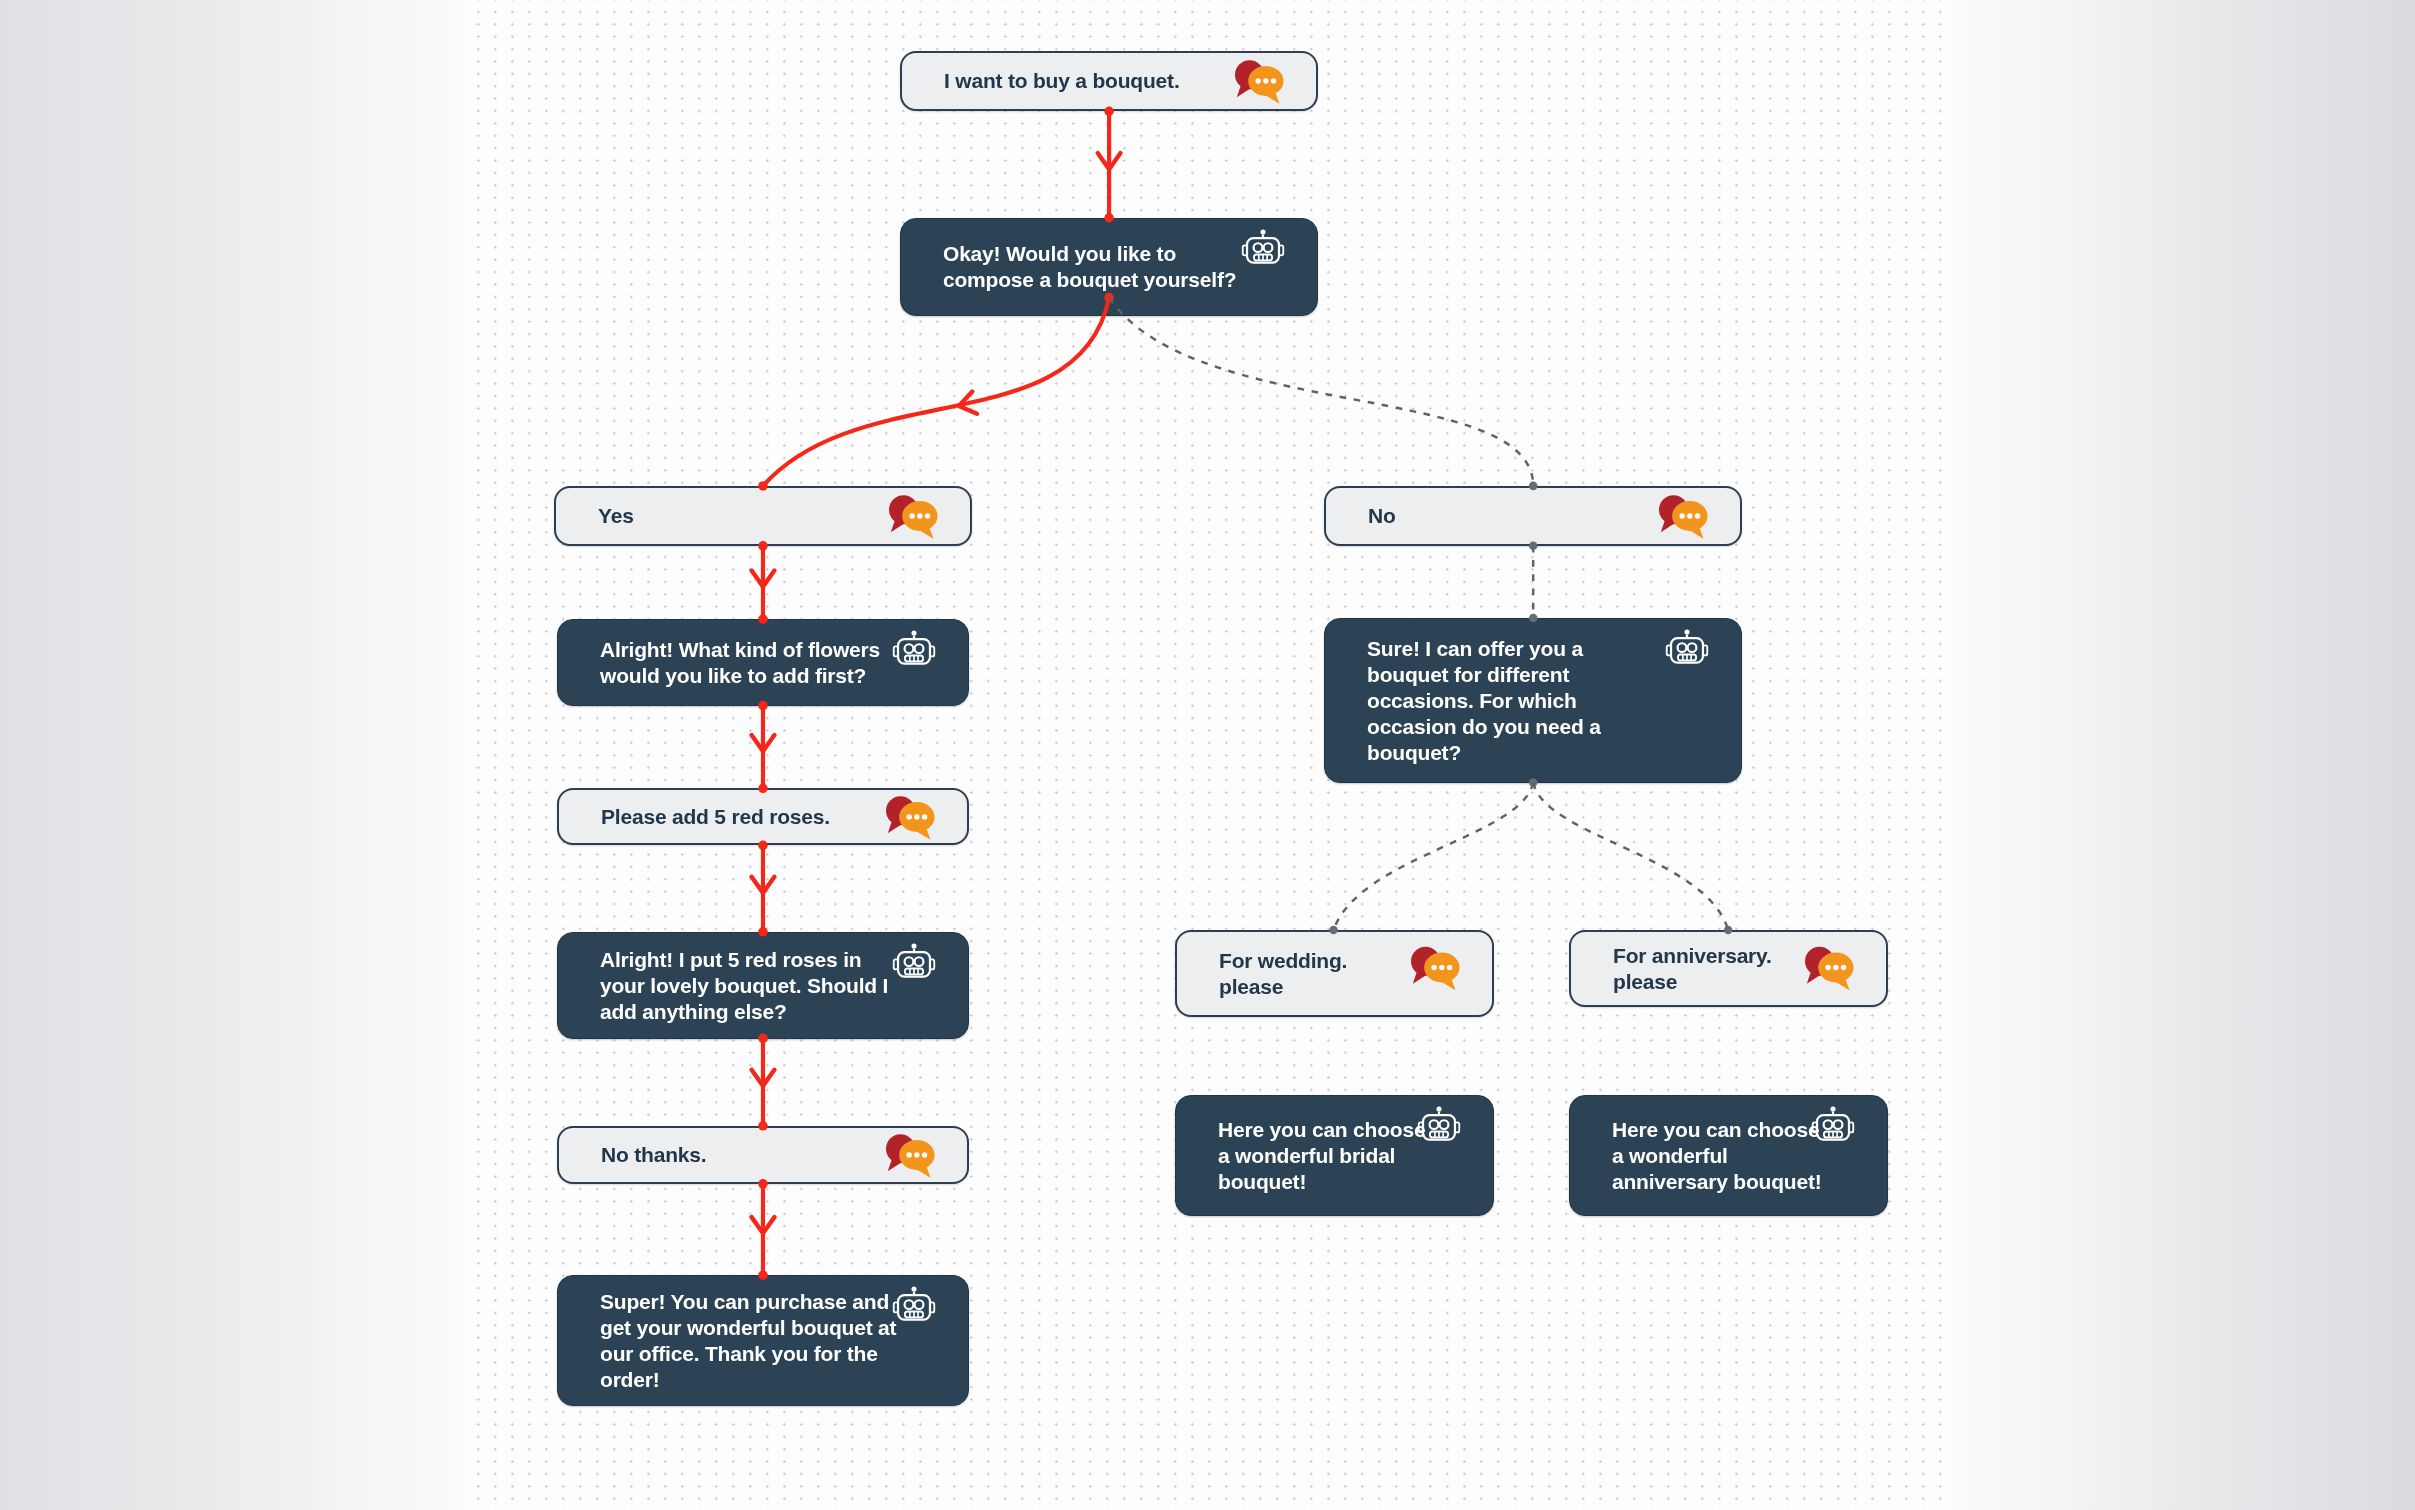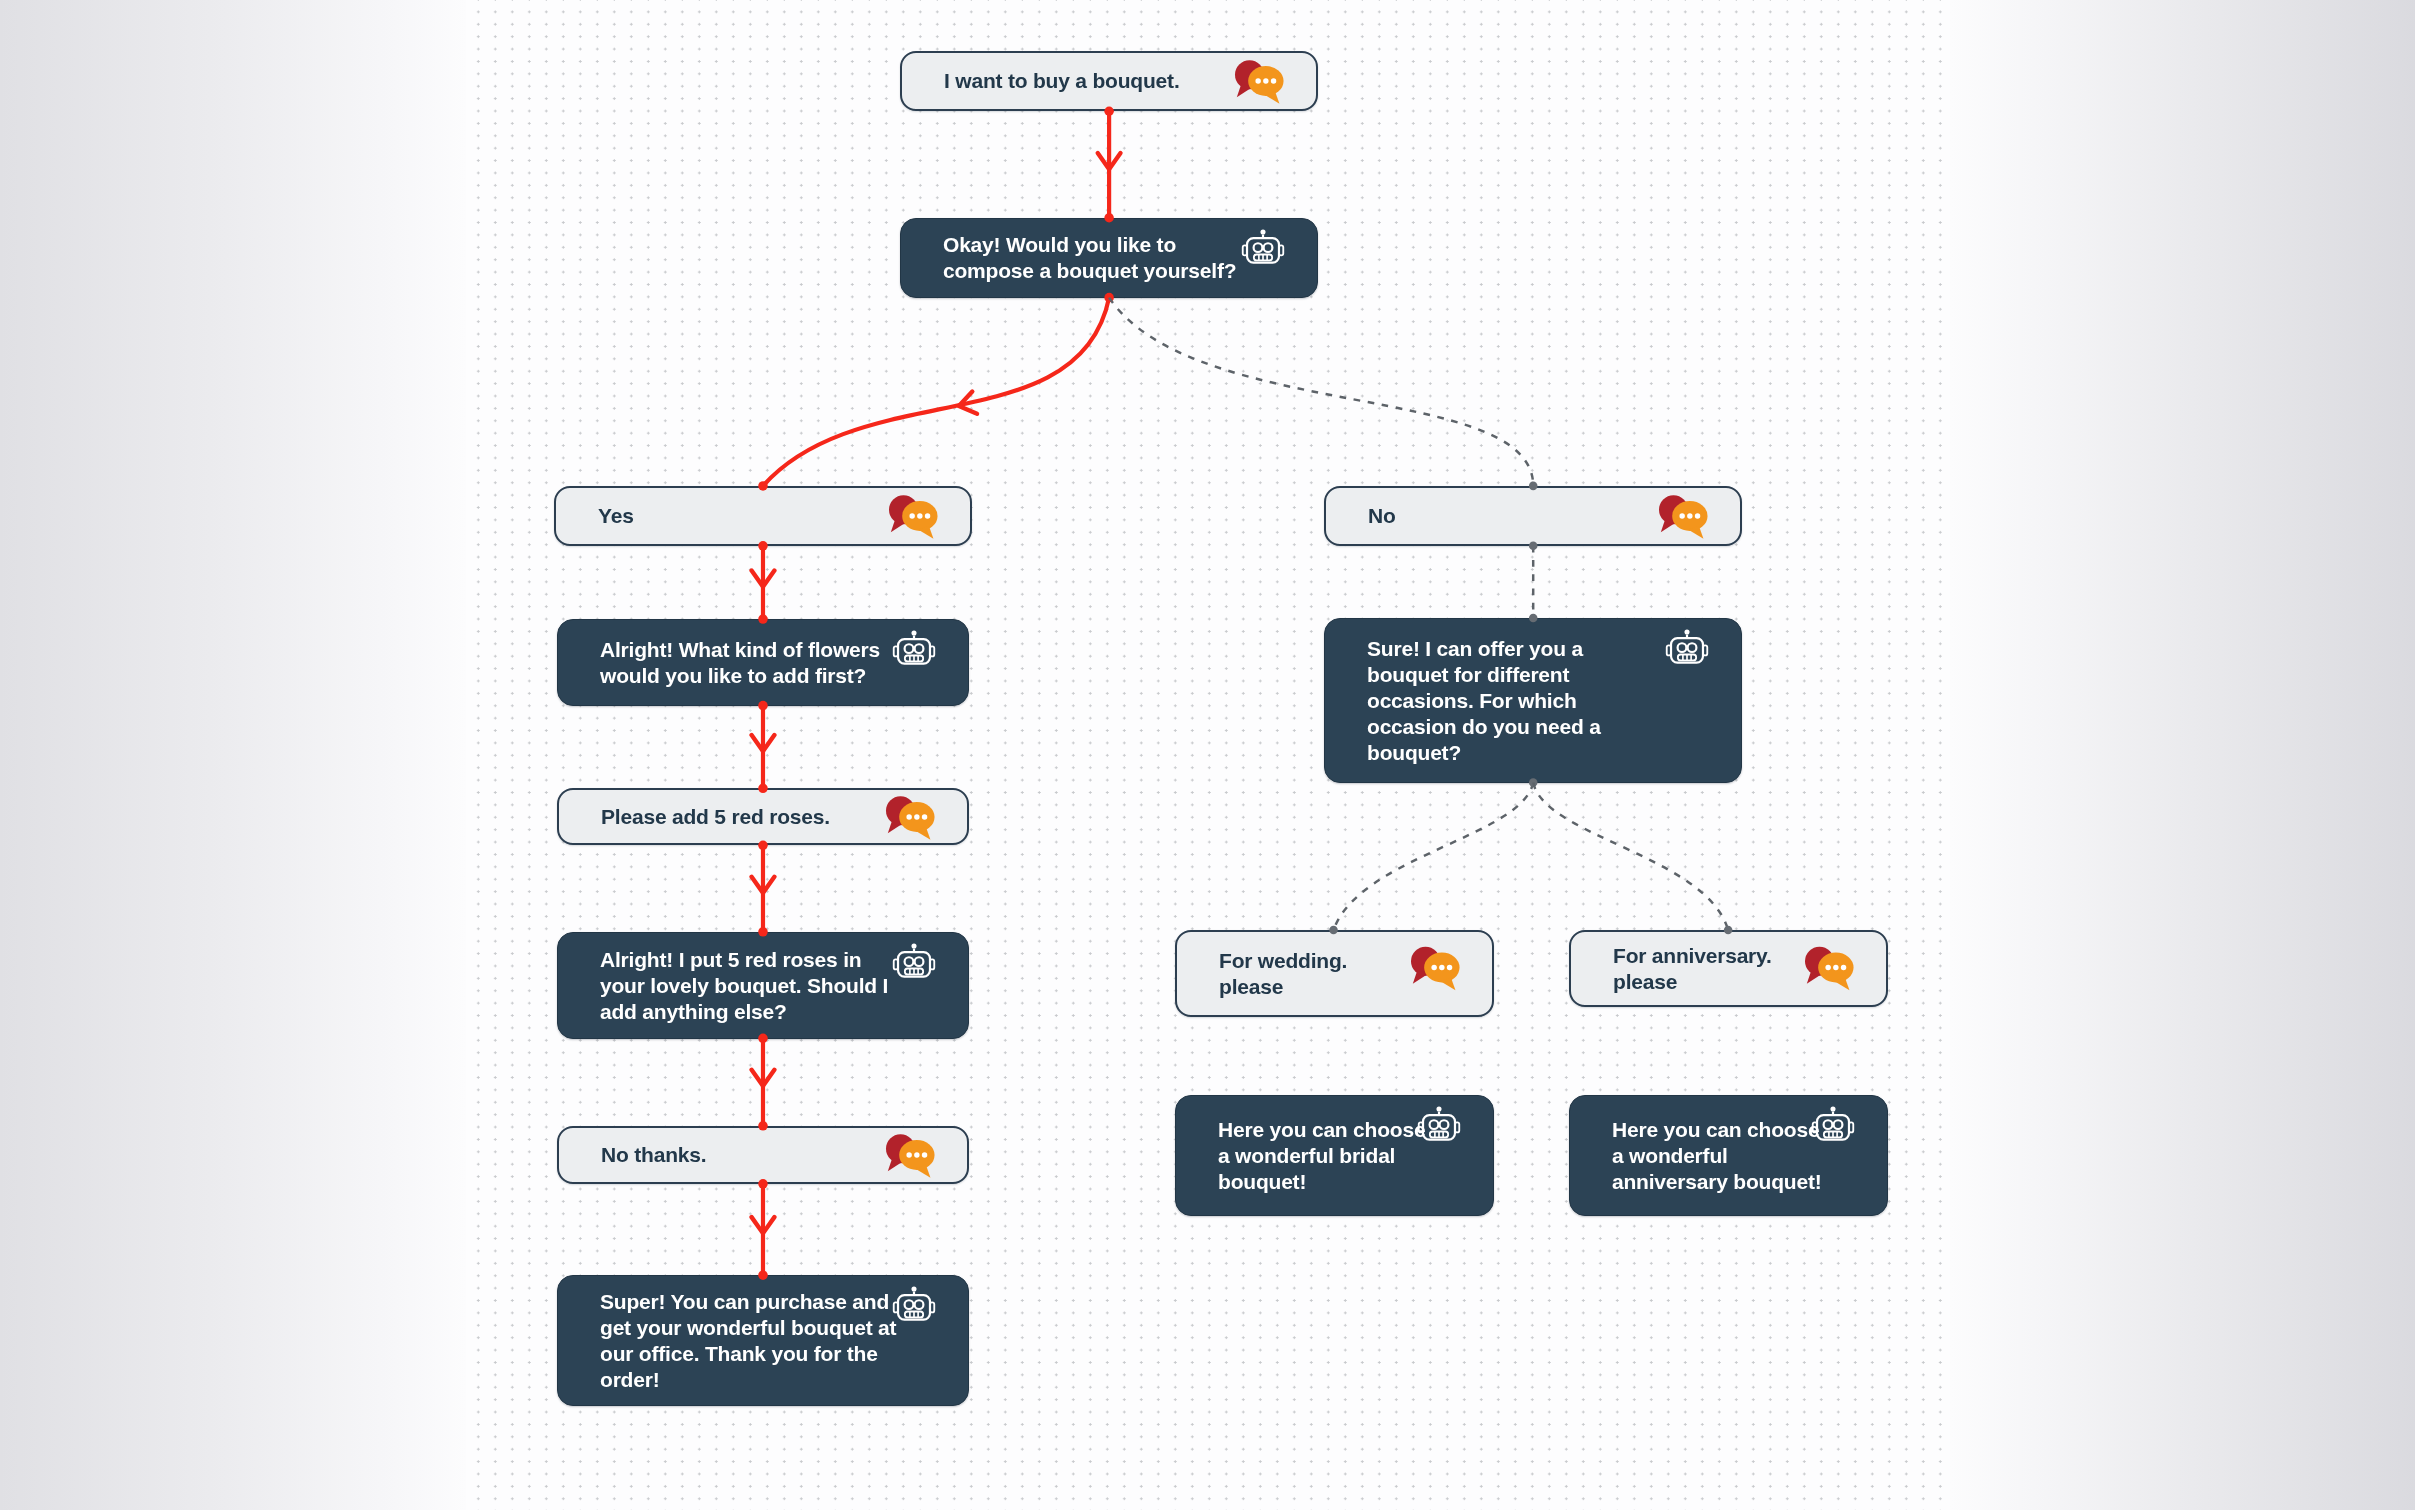--- a/index.html
+++ b/index.html
@@ -72,21 +72,21 @@
   <svg class="icon icon-chat icon-center" viewBox="0 0 64 54" xmlns="http://www.w3.org/2000/svg">
           <circle cx="21" cy="20" r="16" fill="#b2222b"></circle>
           <path d="M12 30 L7 45 L24 34 Z" fill="#b2222b"></path>
           <ellipse cx="39" cy="27" rx="19.5" ry="16.5" fill="#f3951c"></ellipse>
           <path d="M49 38 L54 52 L37 42 Z" fill="#f3951c"></path>
           <circle cx="30.5" cy="27" r="3" fill="#fff"></circle>
           <circle cx="39" cy="27" r="3" fill="#fff"></circle>
           <circle cx="47.5" cy="27" r="3" fill="#fff"></circle>
         </svg>
       </div>
-      <div class="node bot" style="left: 900px; top: 218px; width: 418px; height: 80px;">
+      <div class="node bot" style="left: 900px; top: 218px; width: 418px; height: 98px;">
     <div class="node-text">Okay! Would you like to
 compose a bouquet yourself?</div>
   <svg class="icon icon-robot icon-top-robot" viewBox="0 0 48 46" xmlns="http://www.w3.org/2000/svg" fill="none" stroke="#ffffff" stroke-width="2.4">
           <circle cx="24" cy="4.5" r="2.8" fill="#ffffff" stroke="none"></circle>
           <line x1="24" y1="7.5" x2="24" y2="11"></line>
           <rect x="6.5" y="11" width="35" height="27" rx="7"></rect>
           <rect x="1.8" y="19" width="4.7" height="11" rx="2.2" stroke-width="2"></rect>
           <rect x="41.5" y="19" width="4.7" height="11" rx="2.2" stroke-width="2"></rect>
           <circle cx="18.5" cy="21.5" r="4.8"></circle>
           <circle cx="29.5" cy="21.5" r="4.8"></circle>

